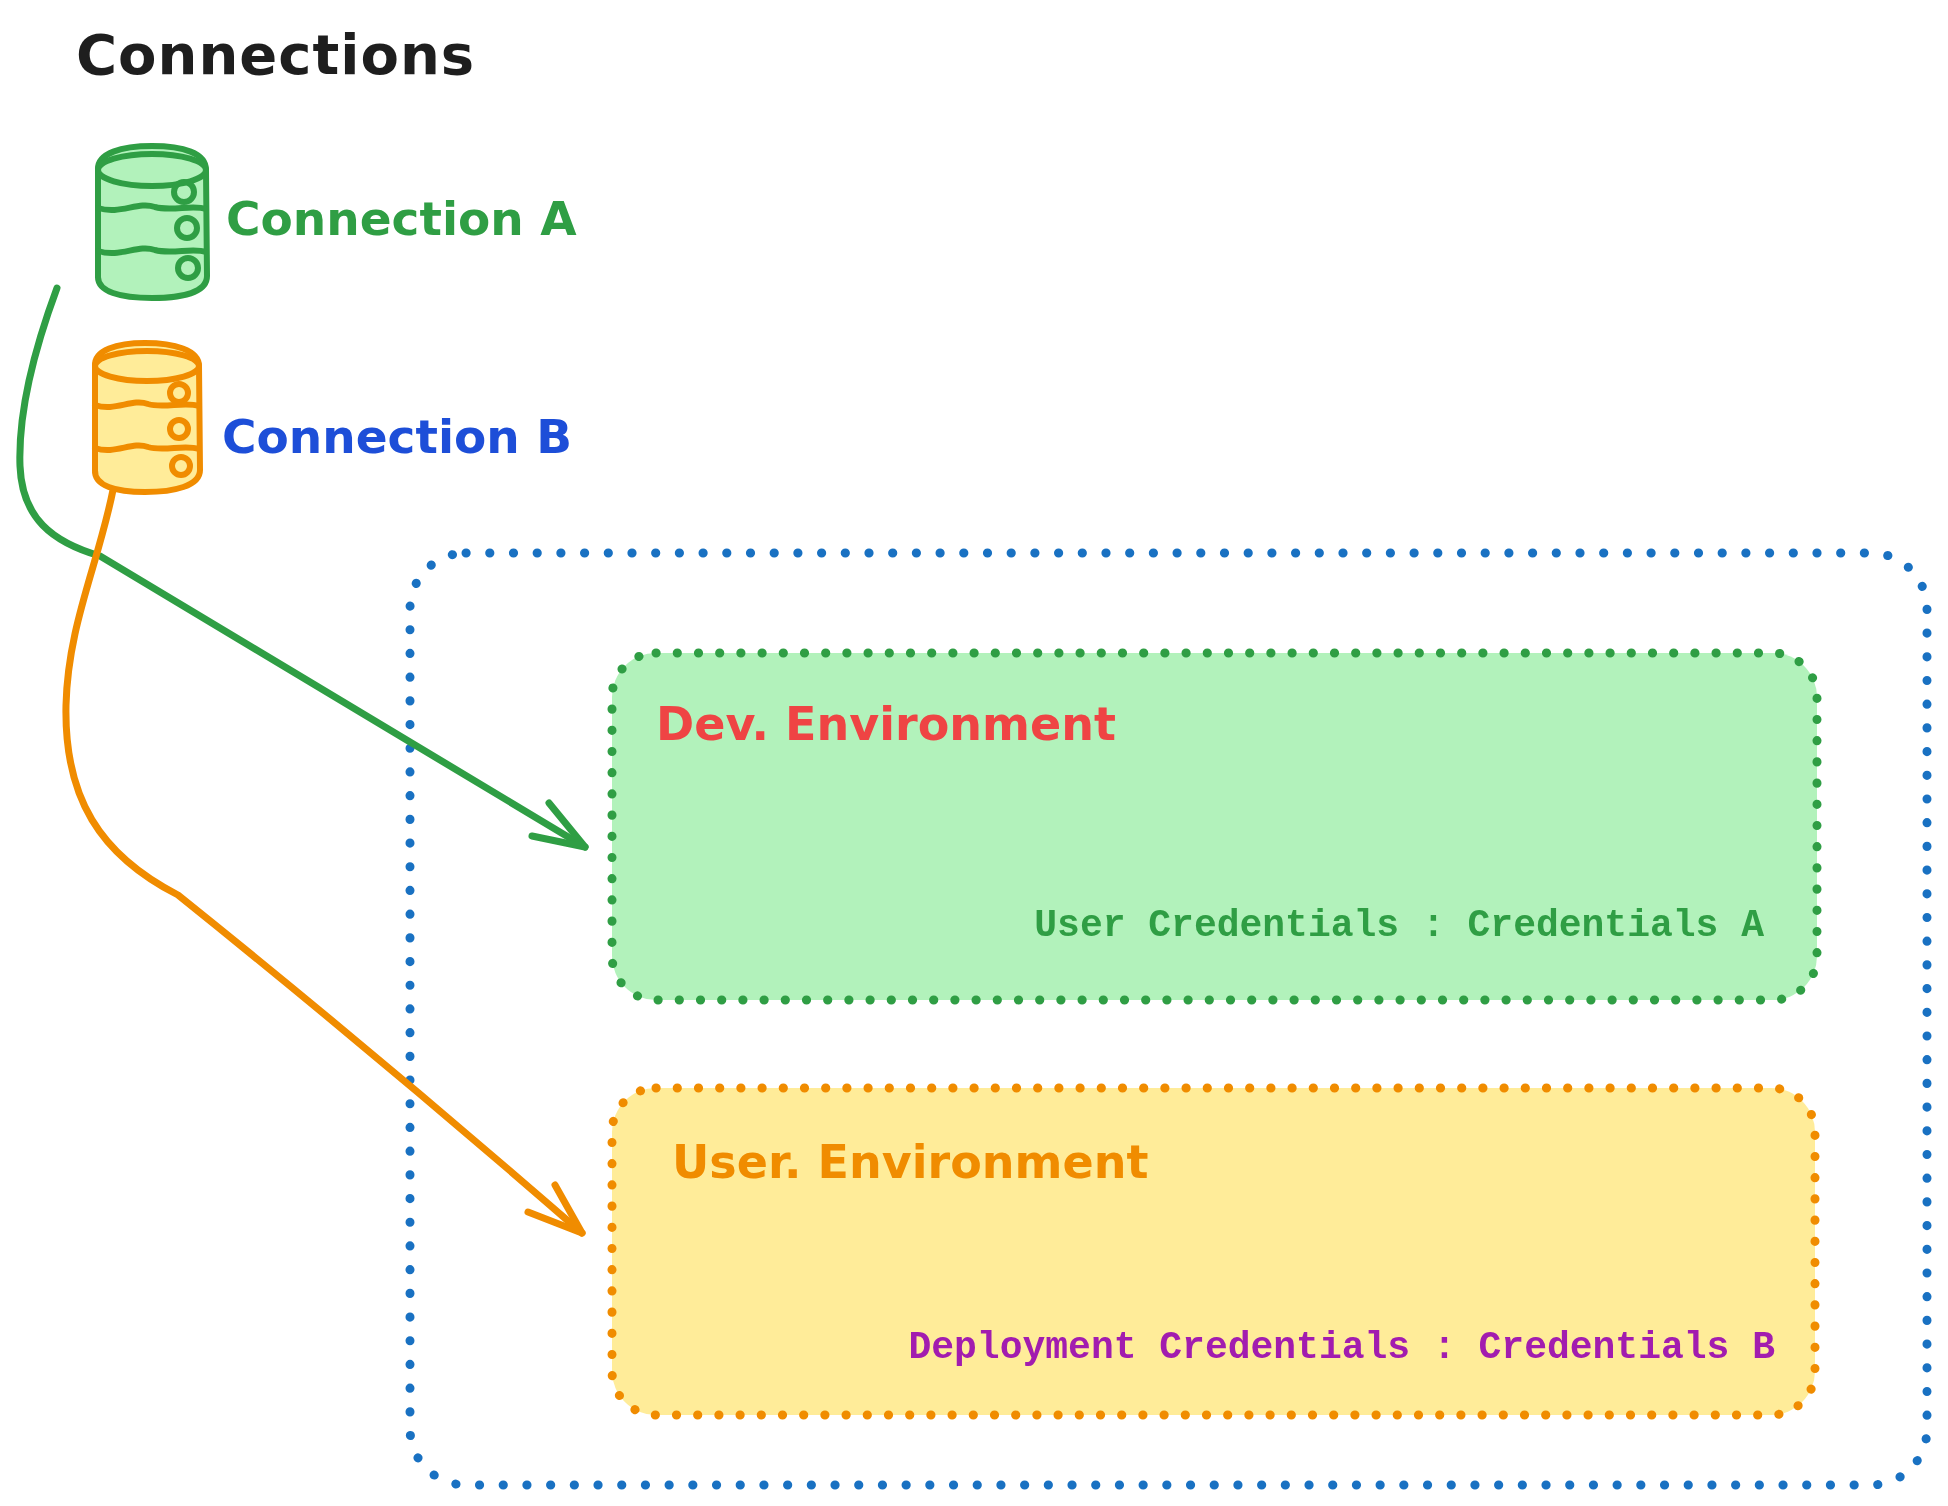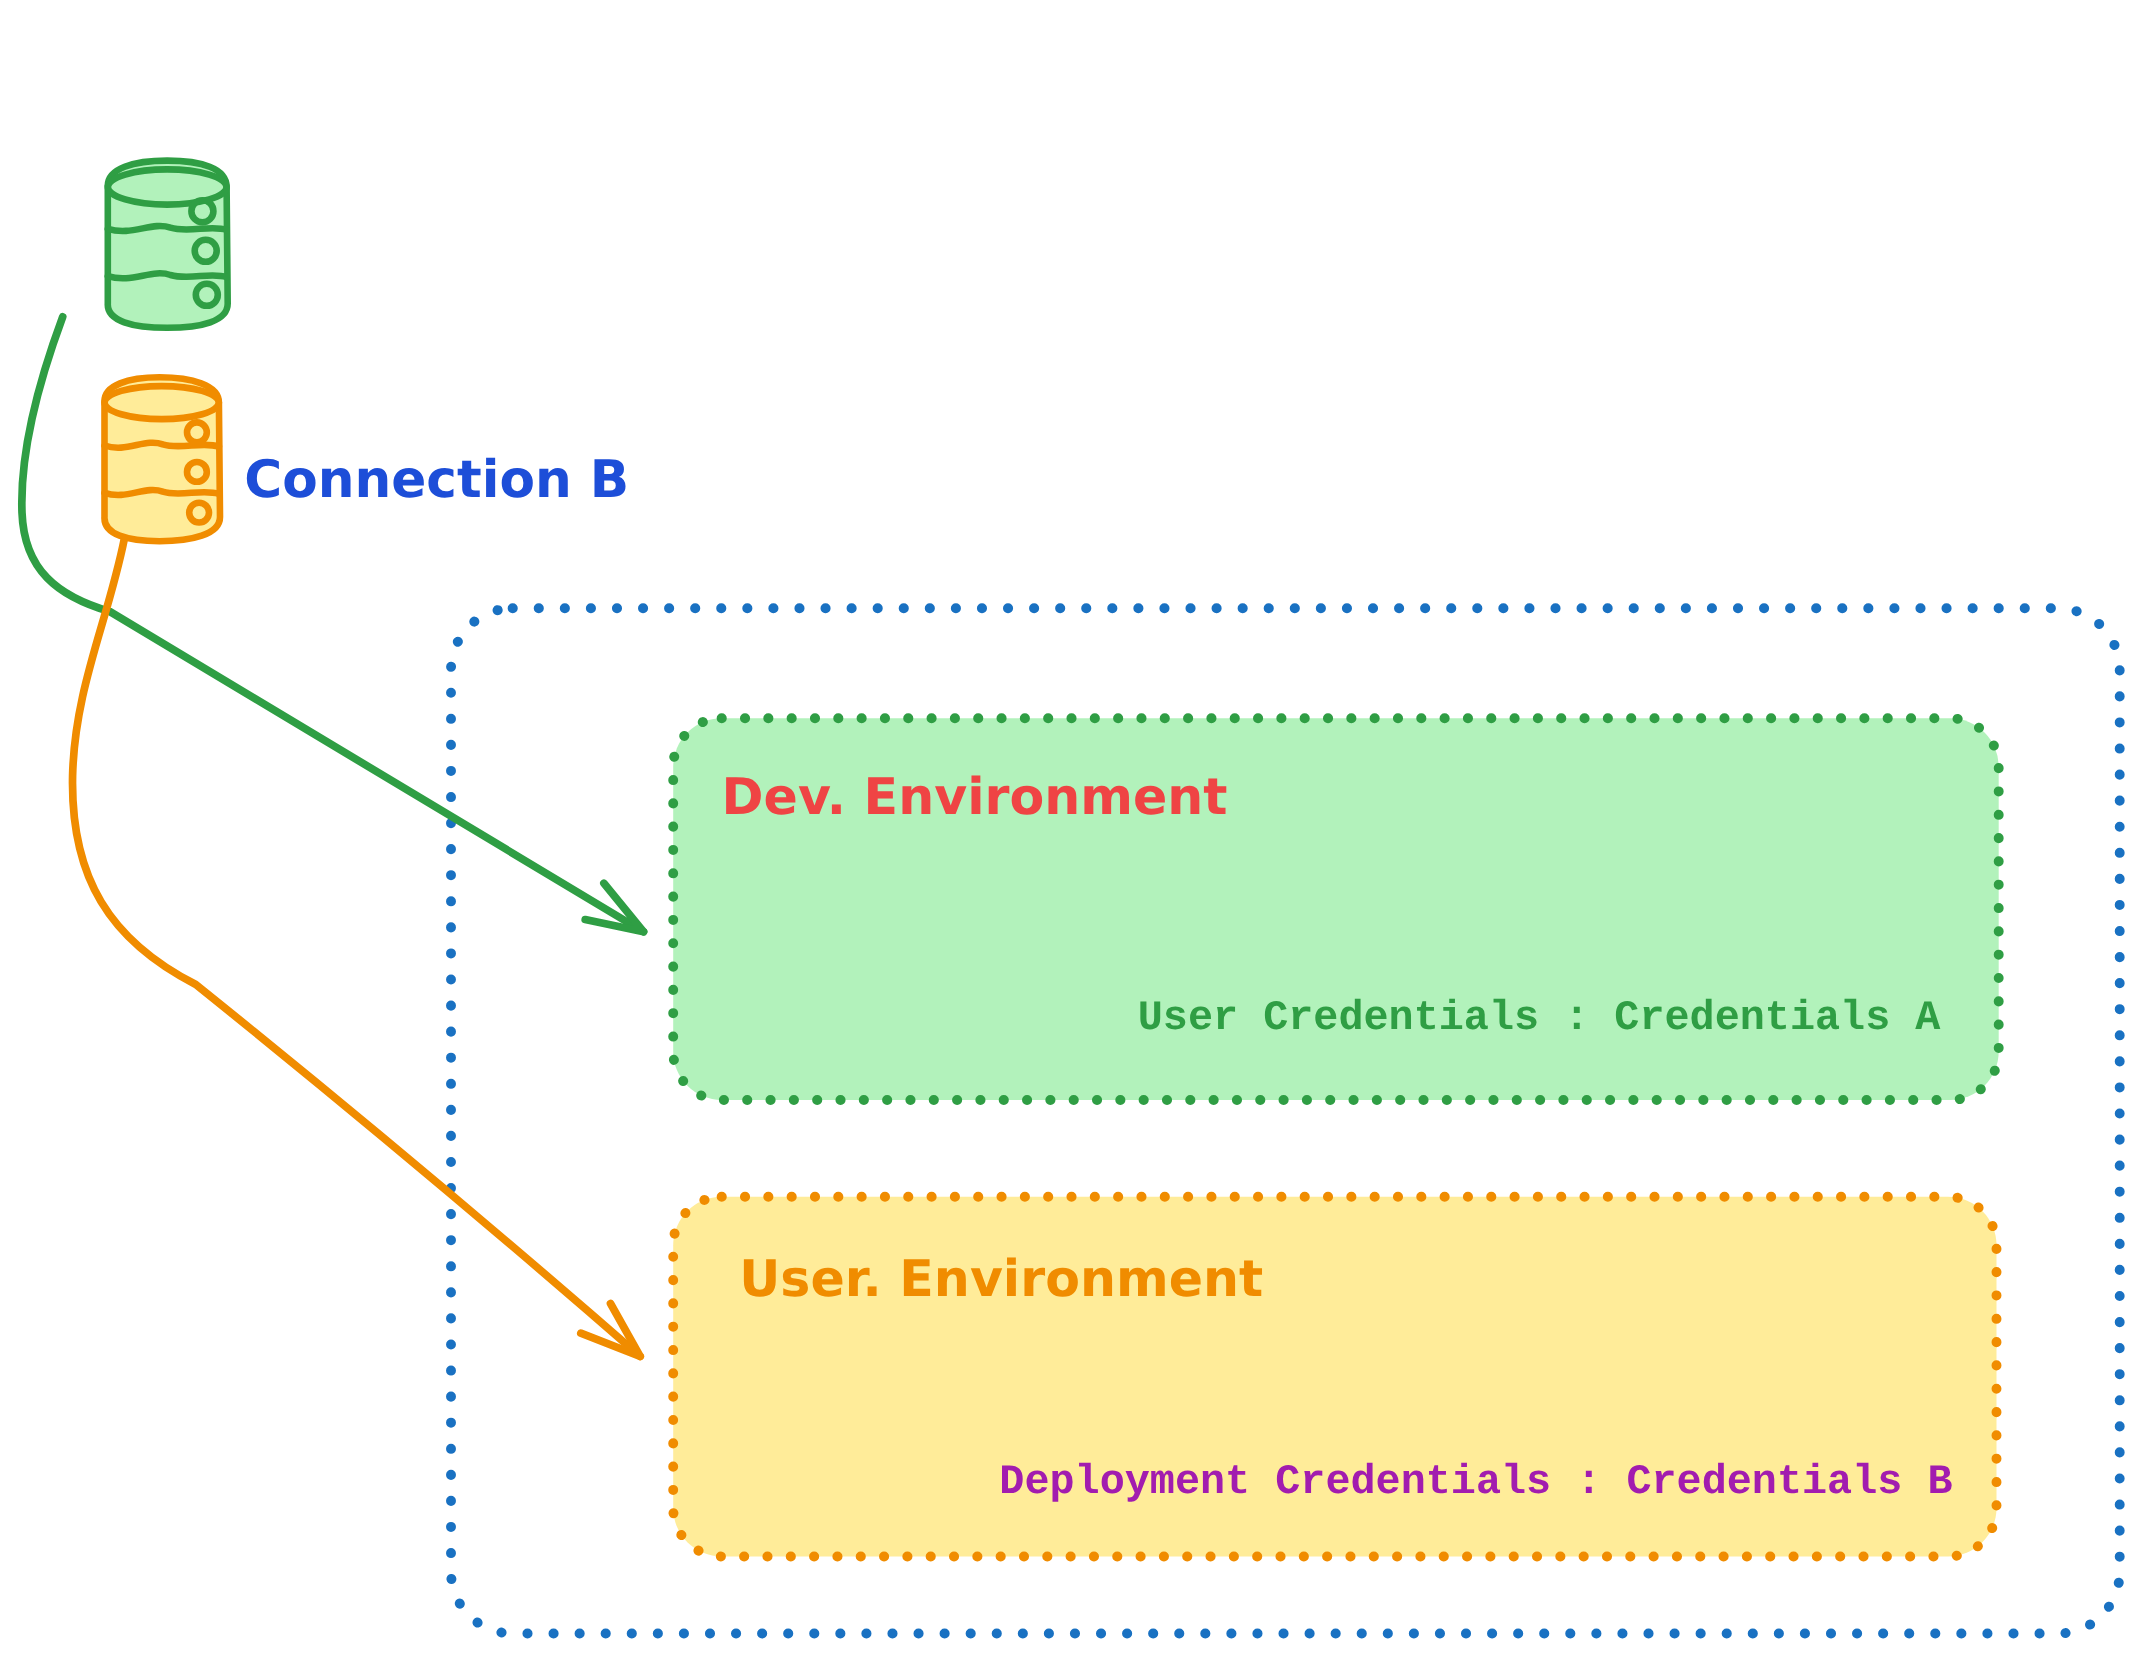--- a/index.html
+++ b/index.html
@@ -76,21 +76,23 @@
       <path d="M 549 803 L 585 847 M 532 836 L 585 847"></path>
     </g>
 
     <g fill="none" stroke="#f08c00" stroke-width="7" stroke-linecap="round">
       <path d="M 113 490 C 98 565 68 625 66 705 C 64 798 100 855 178 895
                C 315 1005 458 1125 582 1233"></path>
       <path d="M 555 1185 L 582 1233 M 528 1212 L 582 1233"></path>
     </g>
   </svg>
 
+  <div class="label hand title-label">Connections</div>
 
+  <div class="label hand conn-a-label">Connection A</div>
 
   <div class="label hand conn-b-label">Connection B</div>
 
 
   <div class="label hand dev-env-label">Dev. Environment</div>
 
   <div class="label mono user-creds-label">User Credentials : Credentials A</div>
 
   <div class="label hand prod-env-label">User. Environment</div>
 

